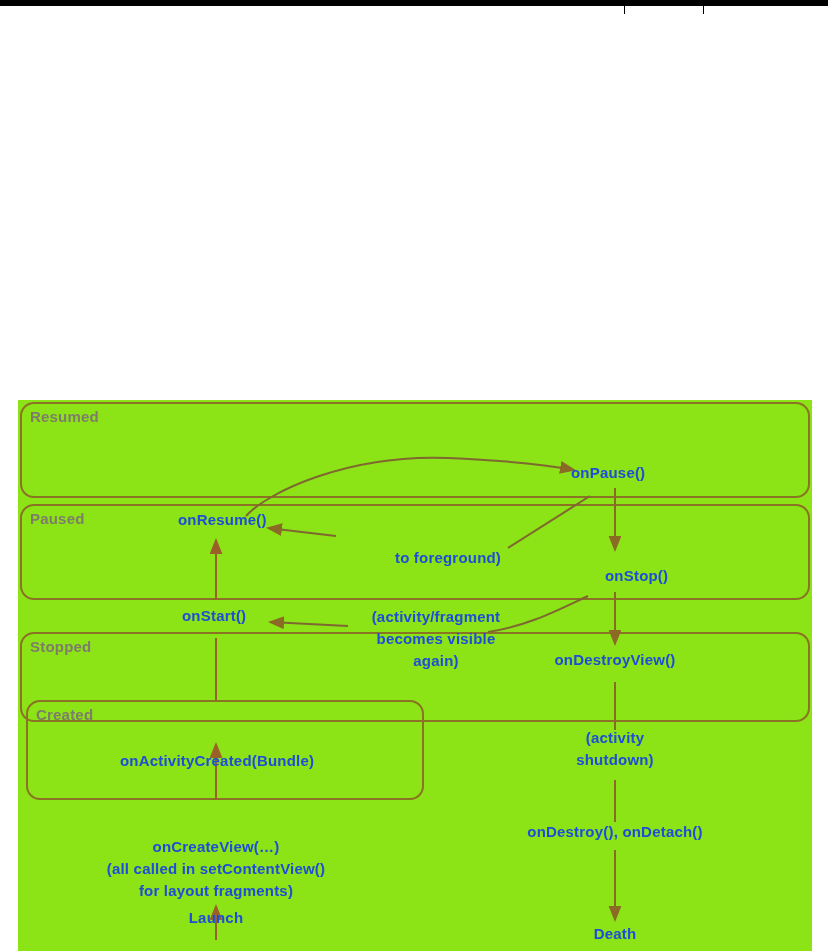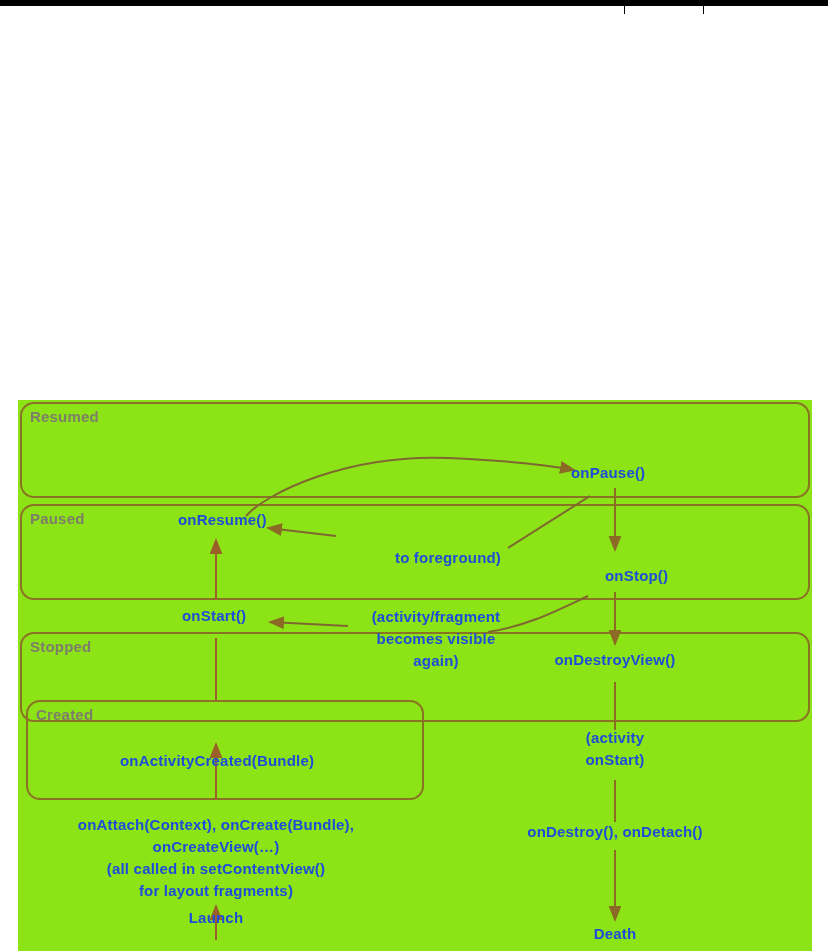--- a/index.html
+++ b/index.html
@@ -159,23 +159,22 @@
 
   <div class="lbl center" style="left:418px; top:207px;">(activity/fragment</div>
   <div class="lbl center" style="left:418px; top:229px;">becomes visible</div>
   <div class="lbl center" style="left:418px; top:251px;">again)</div>
 
   <div class="lbl center" style="left:597px; top:250px;">onDestroyView()</div>
 
   <div class="lbl" style="left:102px; top:311px;margin-top:40px;">onActivityCreated(Bundle)</div>
 
   <div class="lbl center" style="left:597px; top:328px;">(activity</div>
-  <div class="lbl center" style="left:597px; top:350px;">onStart)</div>
+  <div class="lbl center" style="left:597px; top:350px;">shutdown)</div>
 
-  <div class="lbl center" style="left:198px; top:415px;">onAttach(Context), onCreate(Bundle),</div>
   <div class="lbl center" style="left:198px; top:437px;">onCreateView(…)</div>
   <div class="lbl center" style="left:198px; top:459px;">(all called in setContentView()</div>
   <div class="lbl center" style="left:198px; top:481px;">for layout fragments)</div>
 
   <div class="lbl center" style="left:597px; top:422px;">onDestroy(), onDetach()</div>
 
   <div class="lbl center" style="left:198px; top:508px;">Launch</div>
 
   <div class="lbl center" style="left:597px; top:524px;">Death</div>
 

